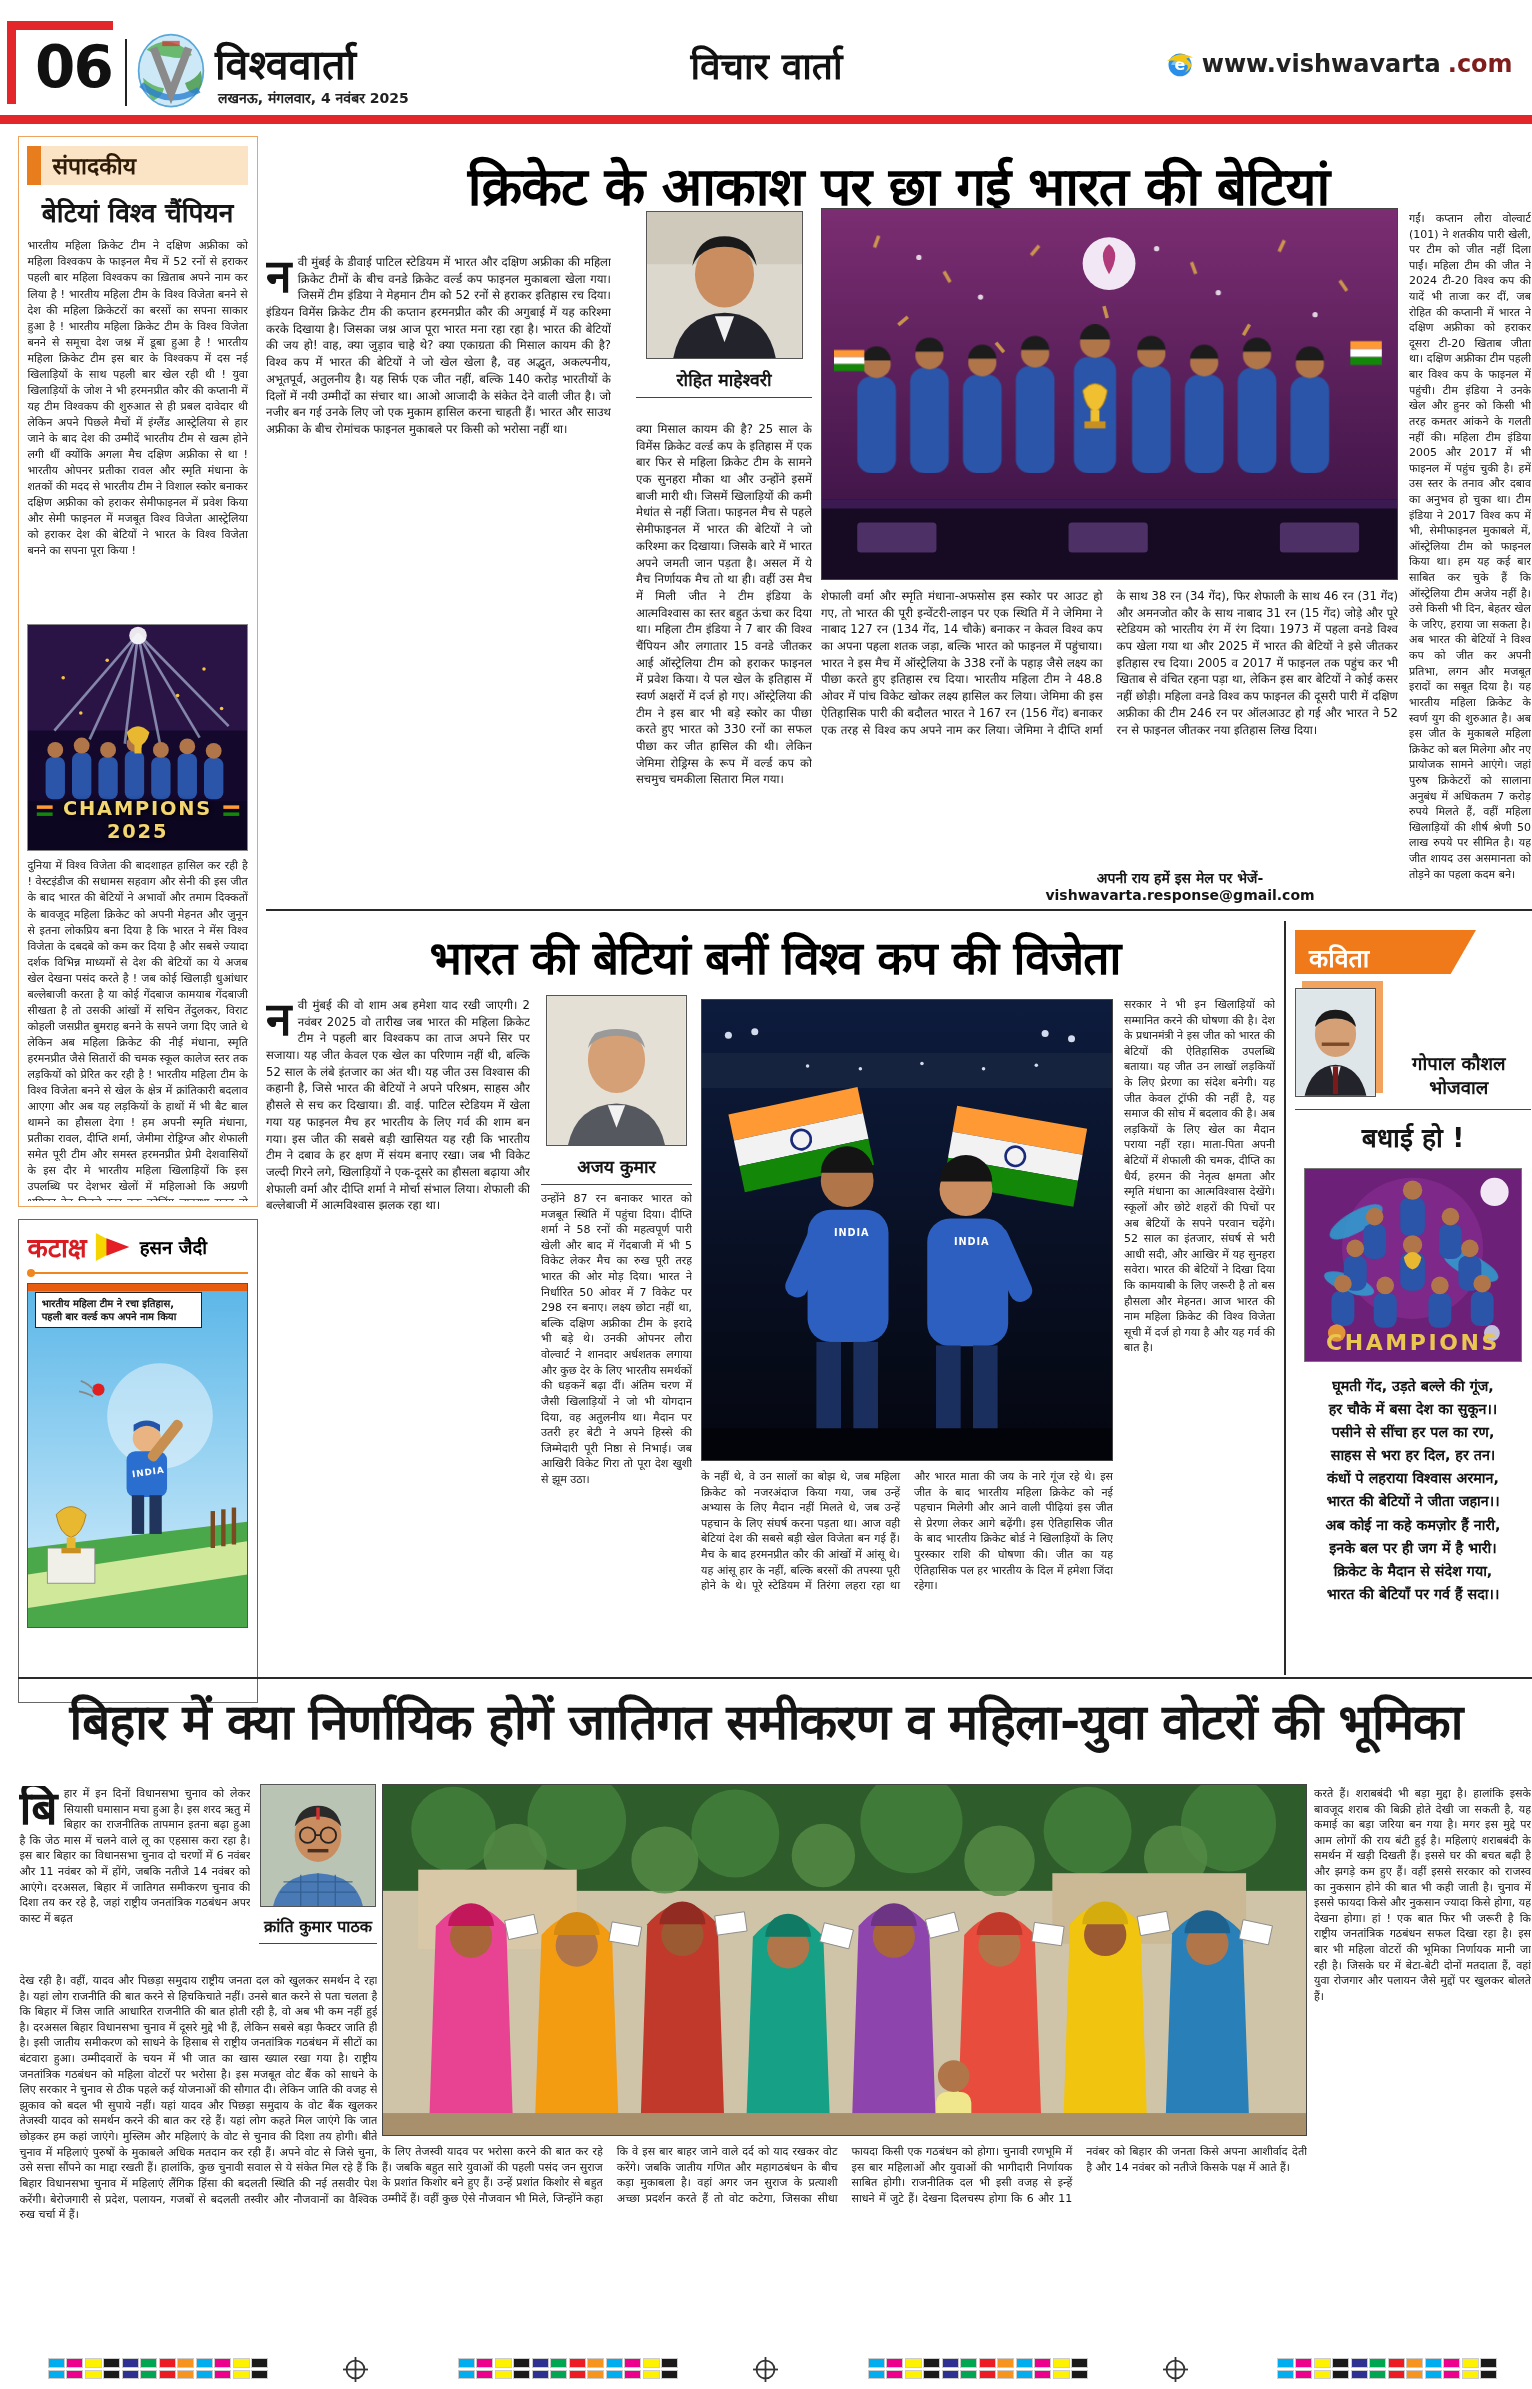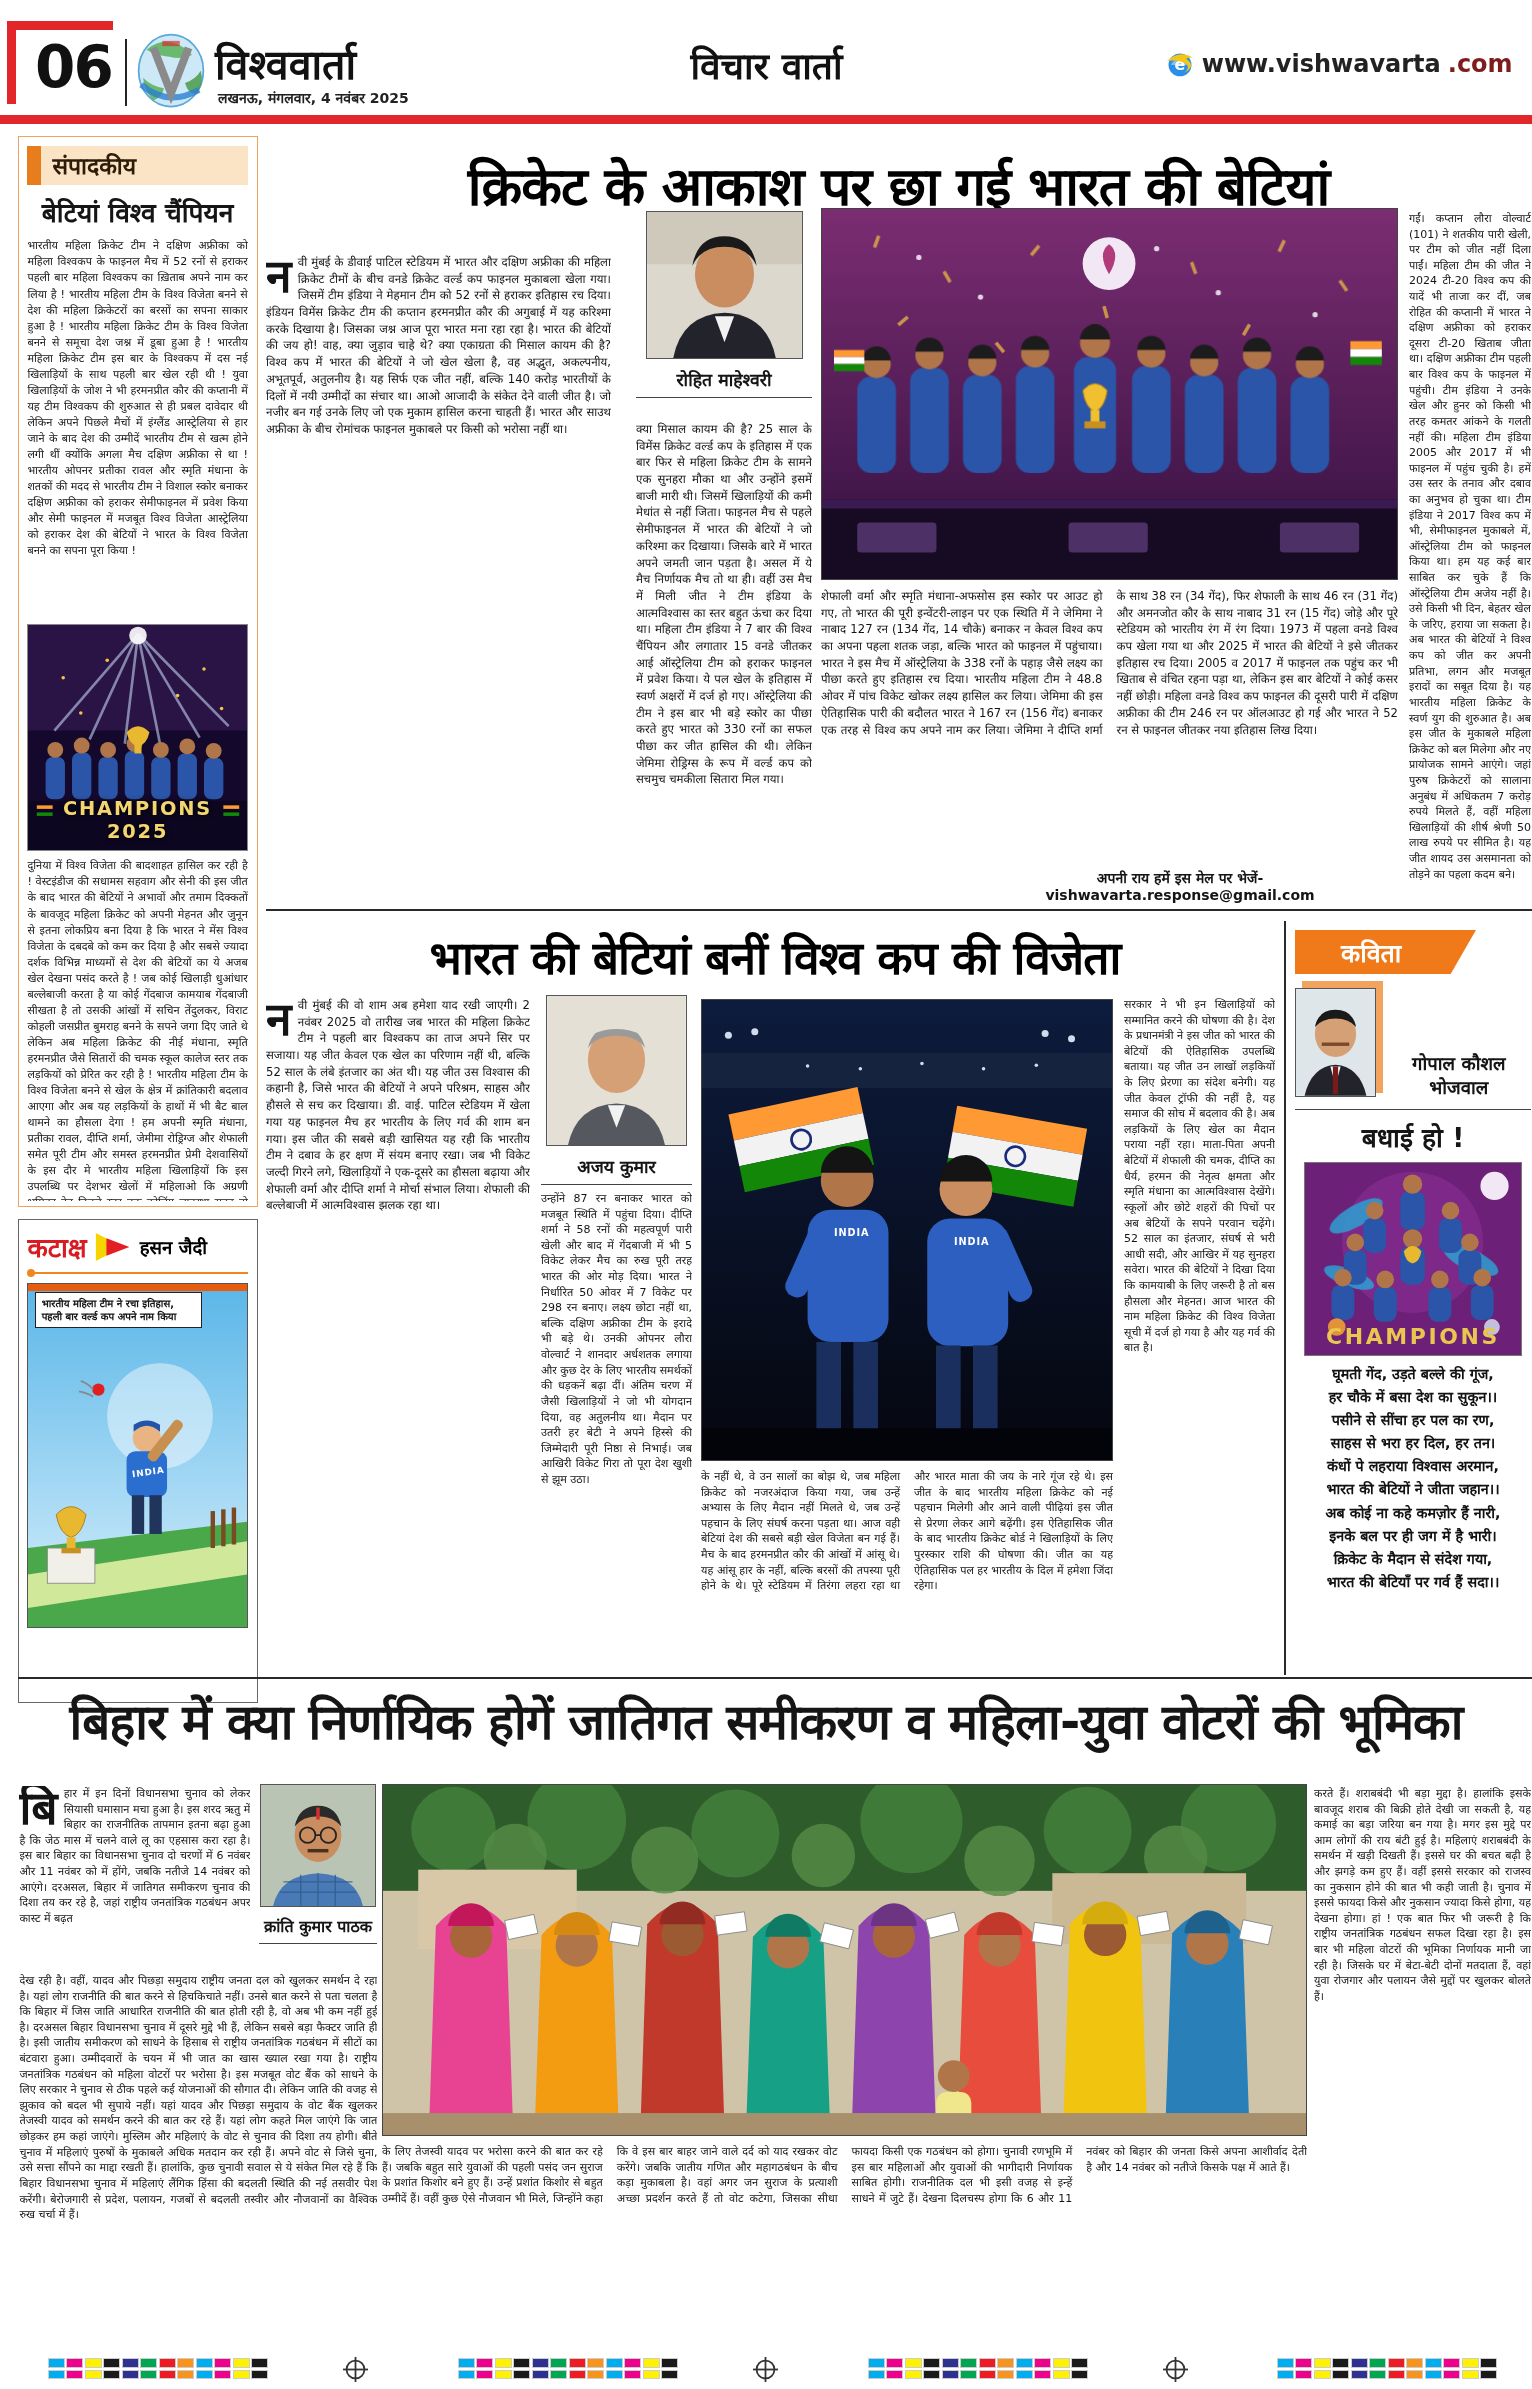--- a/index.html
+++ b/index.html
@@ -51,29 +51,29 @@
   .author-box { text-align:center; }
   .author-box svg, .author-box .pframe { border:0.9px solid #555; }
   .author-name { font-size:17.6px; font-weight:800; margin-top:5.3px; }
   .author-rule { border-top:1.8px solid #444; margin-top:5.3px; }
   .photo-frame { border:0.9px solid #444; overflow:hidden; }
   #main-email { font-size:14px; font-weight:800; text-align:center; }
   .two-col { column-count:2; column-gap:14px; }
   .four-col { column-count:4; column-gap:14px; }
 
   
-  #poem-tab { width:181px; height:44px; background:#f0791a; clip-path:polygon(0 0,100% 0,86% 100%,0 100%); display:flex; align-items:center;padding-left:32px; }
+  #poem-tab { width:181px; height:44px; background:#f0791a; clip-path:polygon(0 0,100% 0,86% 100%,0 100%); display:flex; align-items:flex-end; }
   #poem-tab span { color:#fff; font-size:25px; font-weight:800; padding-left:14px; }
   #poem-authorrow { display:flex; gap:10.6px; align-items:flex-end; }
   #poem-portrait-wrap { position:relative; }
   #poem-portrait-wrap::before { content:""; position:absolute; left:7px; top:-7px; width:100%; height:100%; background:#f2a35e; }
   #poem-author { font-size:18.5px; font-weight:800; text-align:center; line-height:1.3; flex:1; }
   #poem-title { font-size:26.4px; font-weight:800; text-align:center; margin:8.8px 0 5.3px 0; }
   .poem-line { font-size:14.3px; font-weight:600; text-align:center; line-height:1.62; color:#111; }
-  #poem-image { position:relative; width:218px; height:194px; margin:7px auto; border:0.9px solid #777; overflow:hidden; }
+  #poem-image { position:relative; width:218px; height:194px; margin:13px auto; border:0.9px solid #777; overflow:hidden; }
   #poem-image .img-label { position:absolute; left:0; right:0; bottom:5.3px; text-align:center; font-size:22px; font-weight:800; color:#e9c64f; letter-spacing:2.6px; }
 
   
   #photo2 { position:relative; overflow:hidden; }
   .jersey-label { position:absolute; color:#fff; font-size:9.7px; font-weight:800; letter-spacing:0.9px; }
 
   
   .chip-group { display:flex; flex-direction:column; gap:1.8px; }
   .chip-row { display:flex; gap:1.8px; }
   .chip { width:16.7px; height:9.7px; display:inline-block; border:0.4px solid #ccc; }

